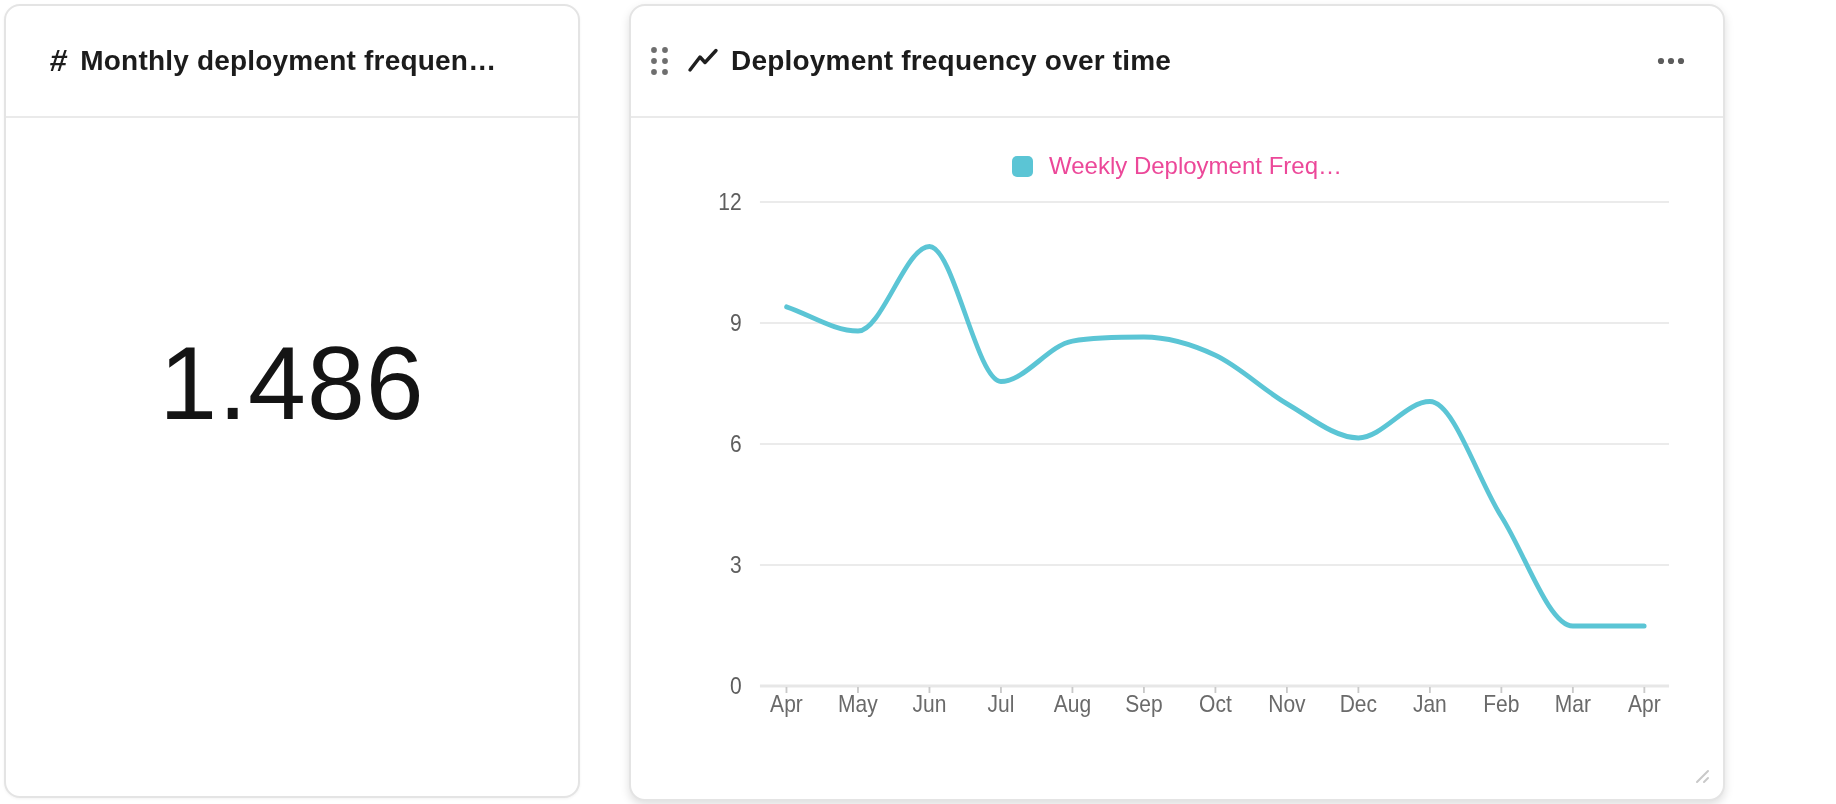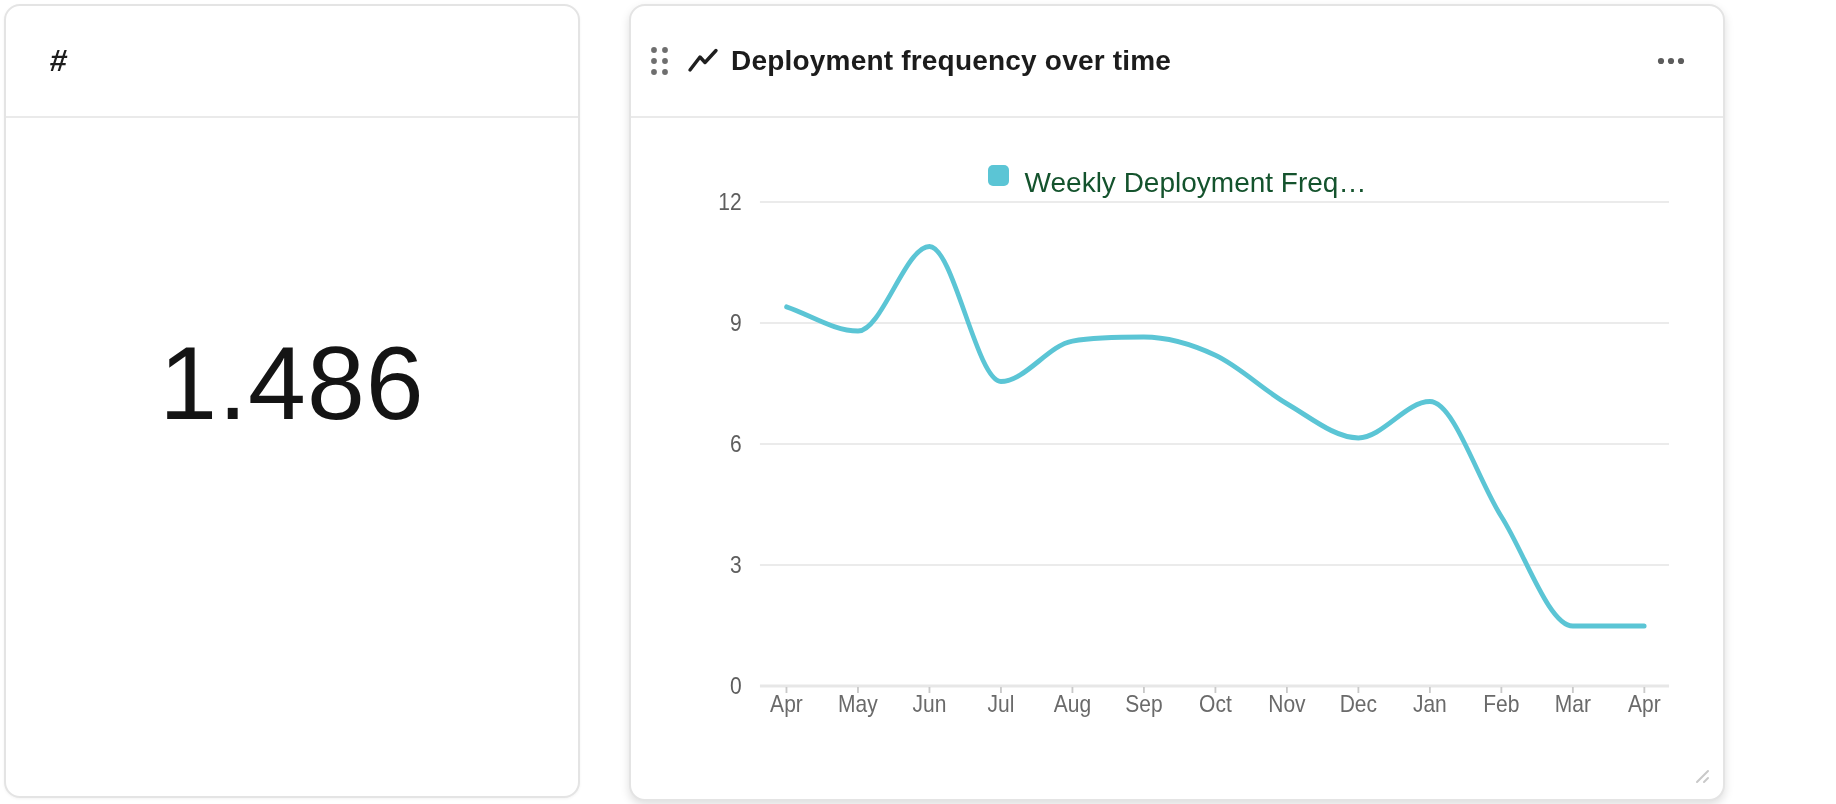--- a/index.html
+++ b/index.html
@@ -29,33 +29,34 @@
 
   .metric-body { height:568px; display:flex; align-items:center; justify-content:center; }
   .metric-value { font-size:104px; font-weight:500; color:#141414; letter-spacing:1px;
                   margin-top:-38px; }
 
   .chart-body { position:relative; height:681px; }
   .legend { position:absolute; top:34px; left:0; right:0;
             display:flex; align-items:center; justify-content:center; gap:16px;
             cursor:pointer; }
   .legend-swatch { width:21px; height:21px; border-radius:5px; background:#5fc5d5; }
-  .legend-label { font-size:28px; color:#14532d; white-space:nowrap;margin-top:15px; }
+  .legend-label { font-size:24px; color:#ec4899; white-space:nowrap; }
   #chart-svg { position:absolute; left:0; top:0; width:100%; height:100%; }
   #chart-svg text { font-family:"Liberation Sans", sans-serif; }
   .resize-handle { position:absolute; right:13px; bottom:11px; cursor:nwse-resize; }
 </style>
 </head>
 <body>
 
 <div class="canvas">
 
   <section class="card card-metric">
     <header class="card-header">
       <span class="hash-icon">#</span>
+      <h2 class="widget-title">Monthly deployment frequen…</h2>
     </header>
     <div class="metric-body">
       <div class="metric-value">1.486</div>
     </div>
   </section>
 
   <section class="card card-chart">
     <header class="card-header">
       <span class="drag-handle">
         <svg width="24" height="32" viewBox="0 0 24 32">

